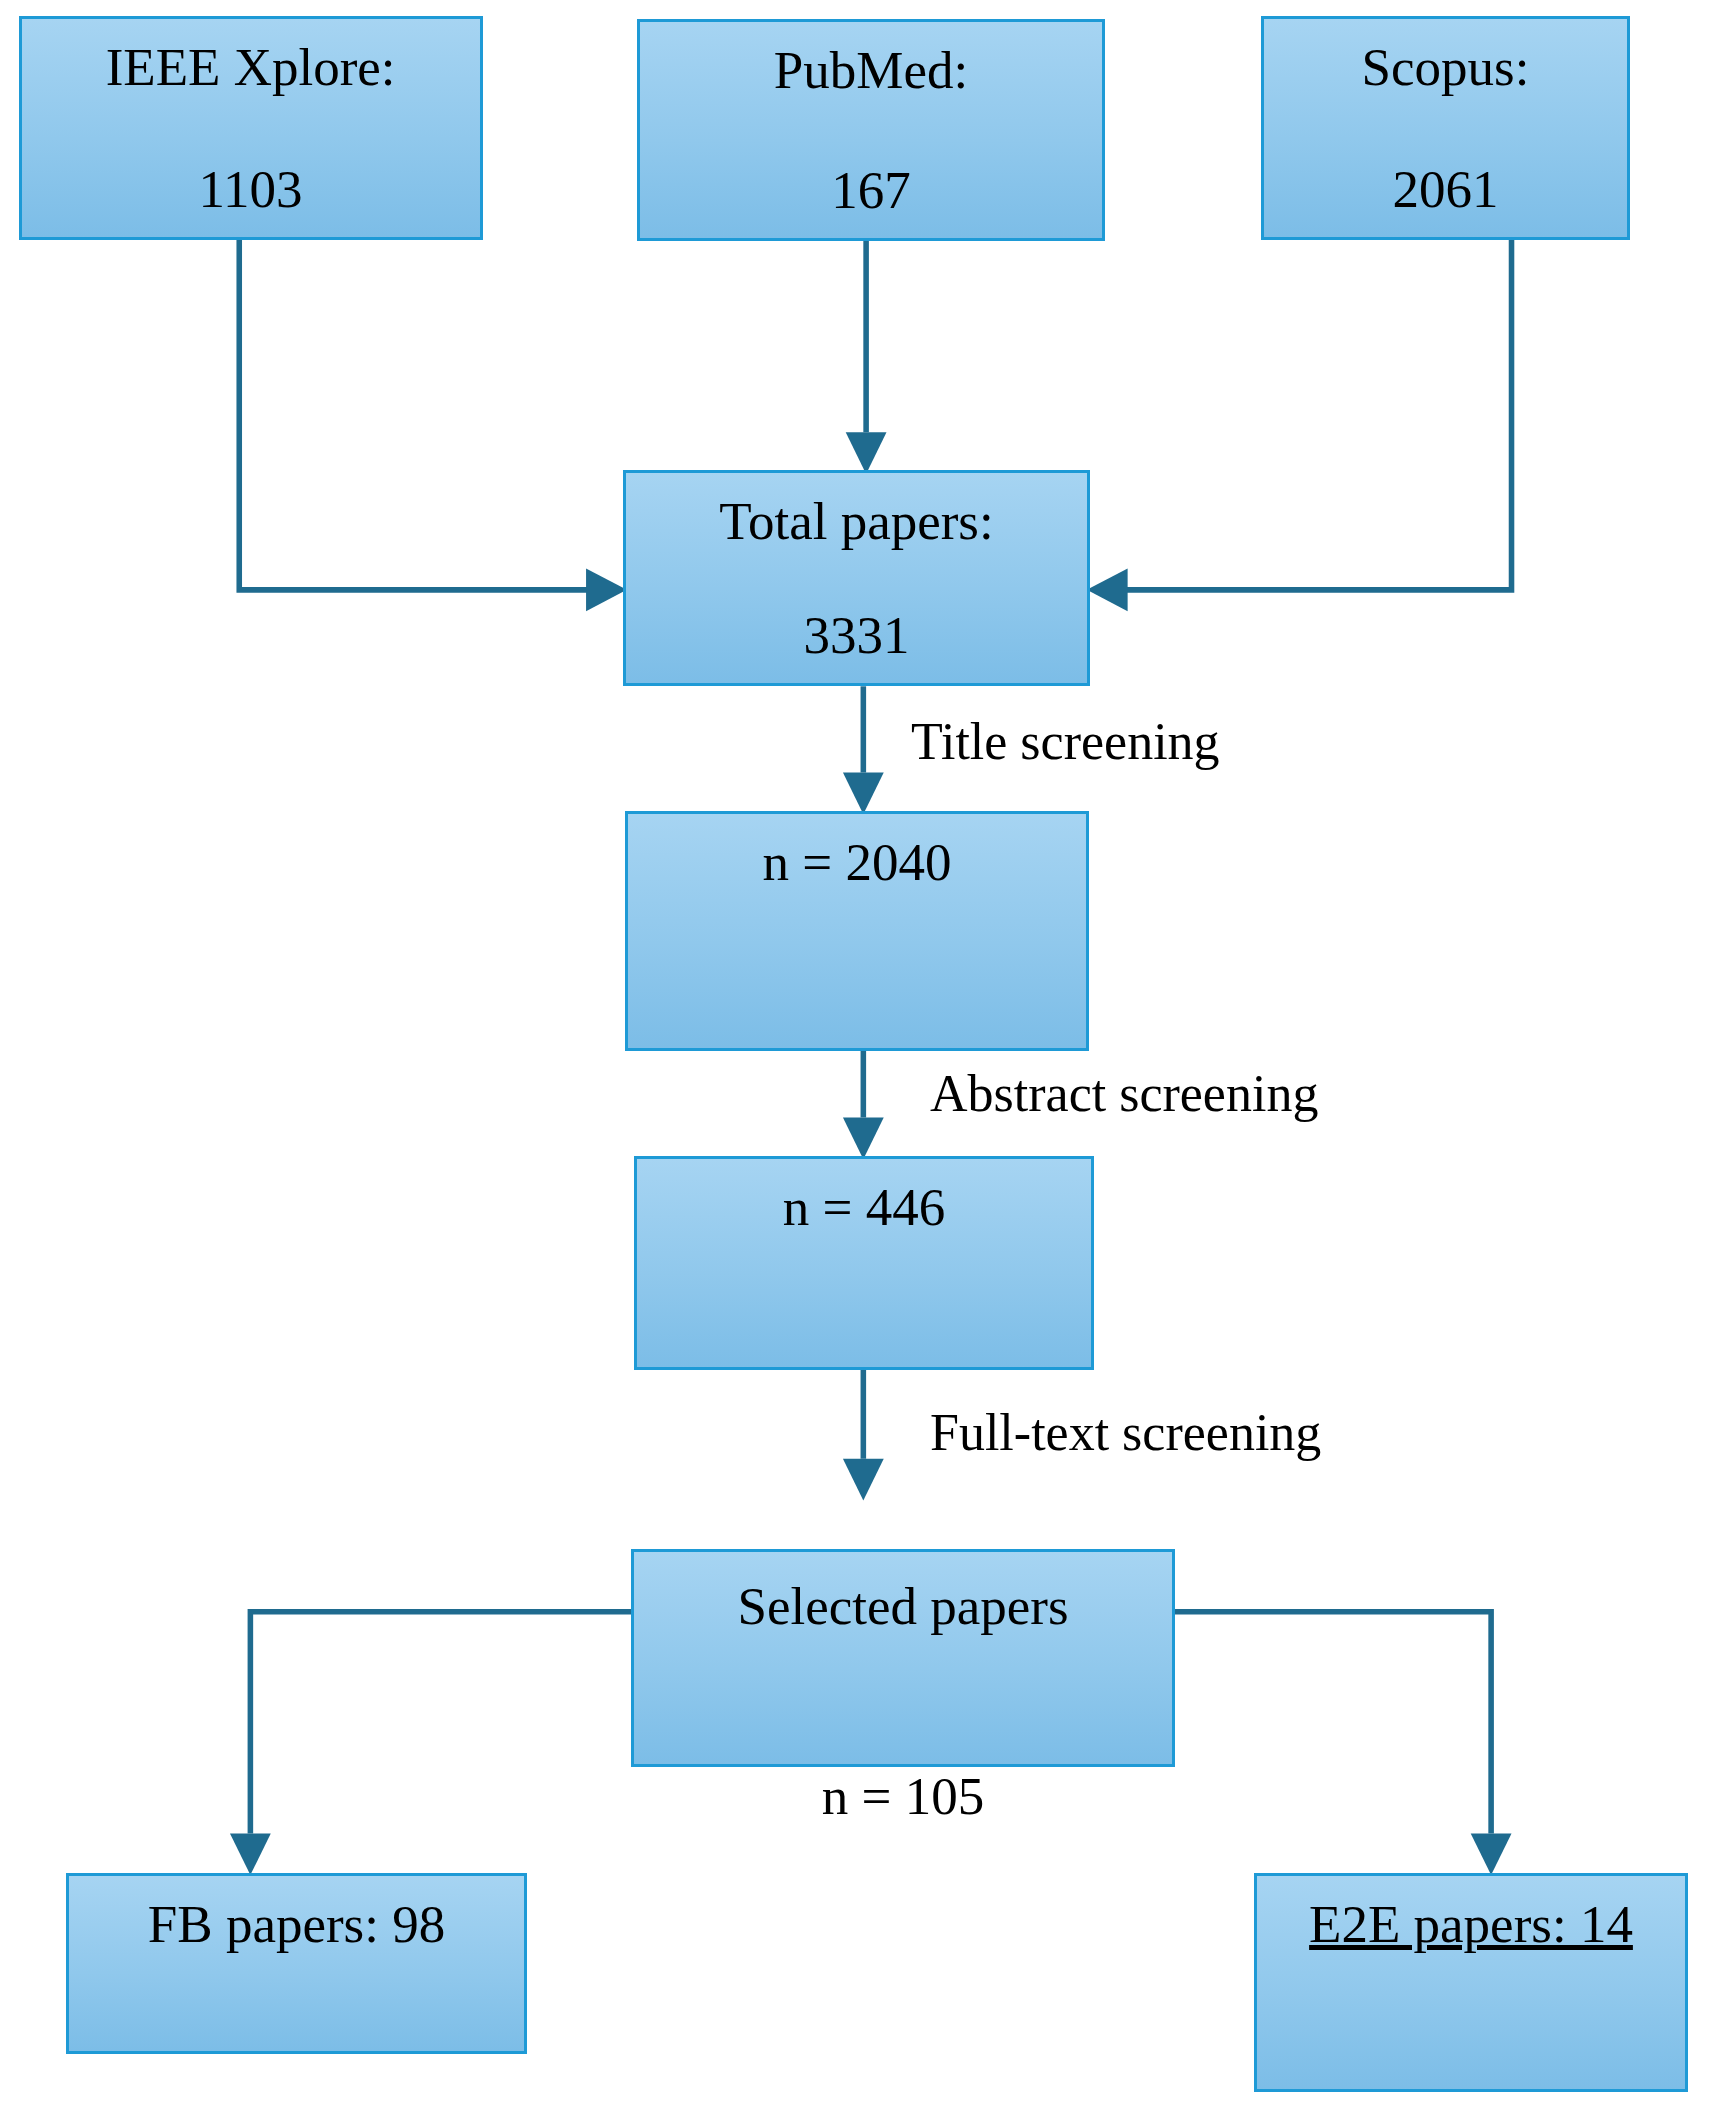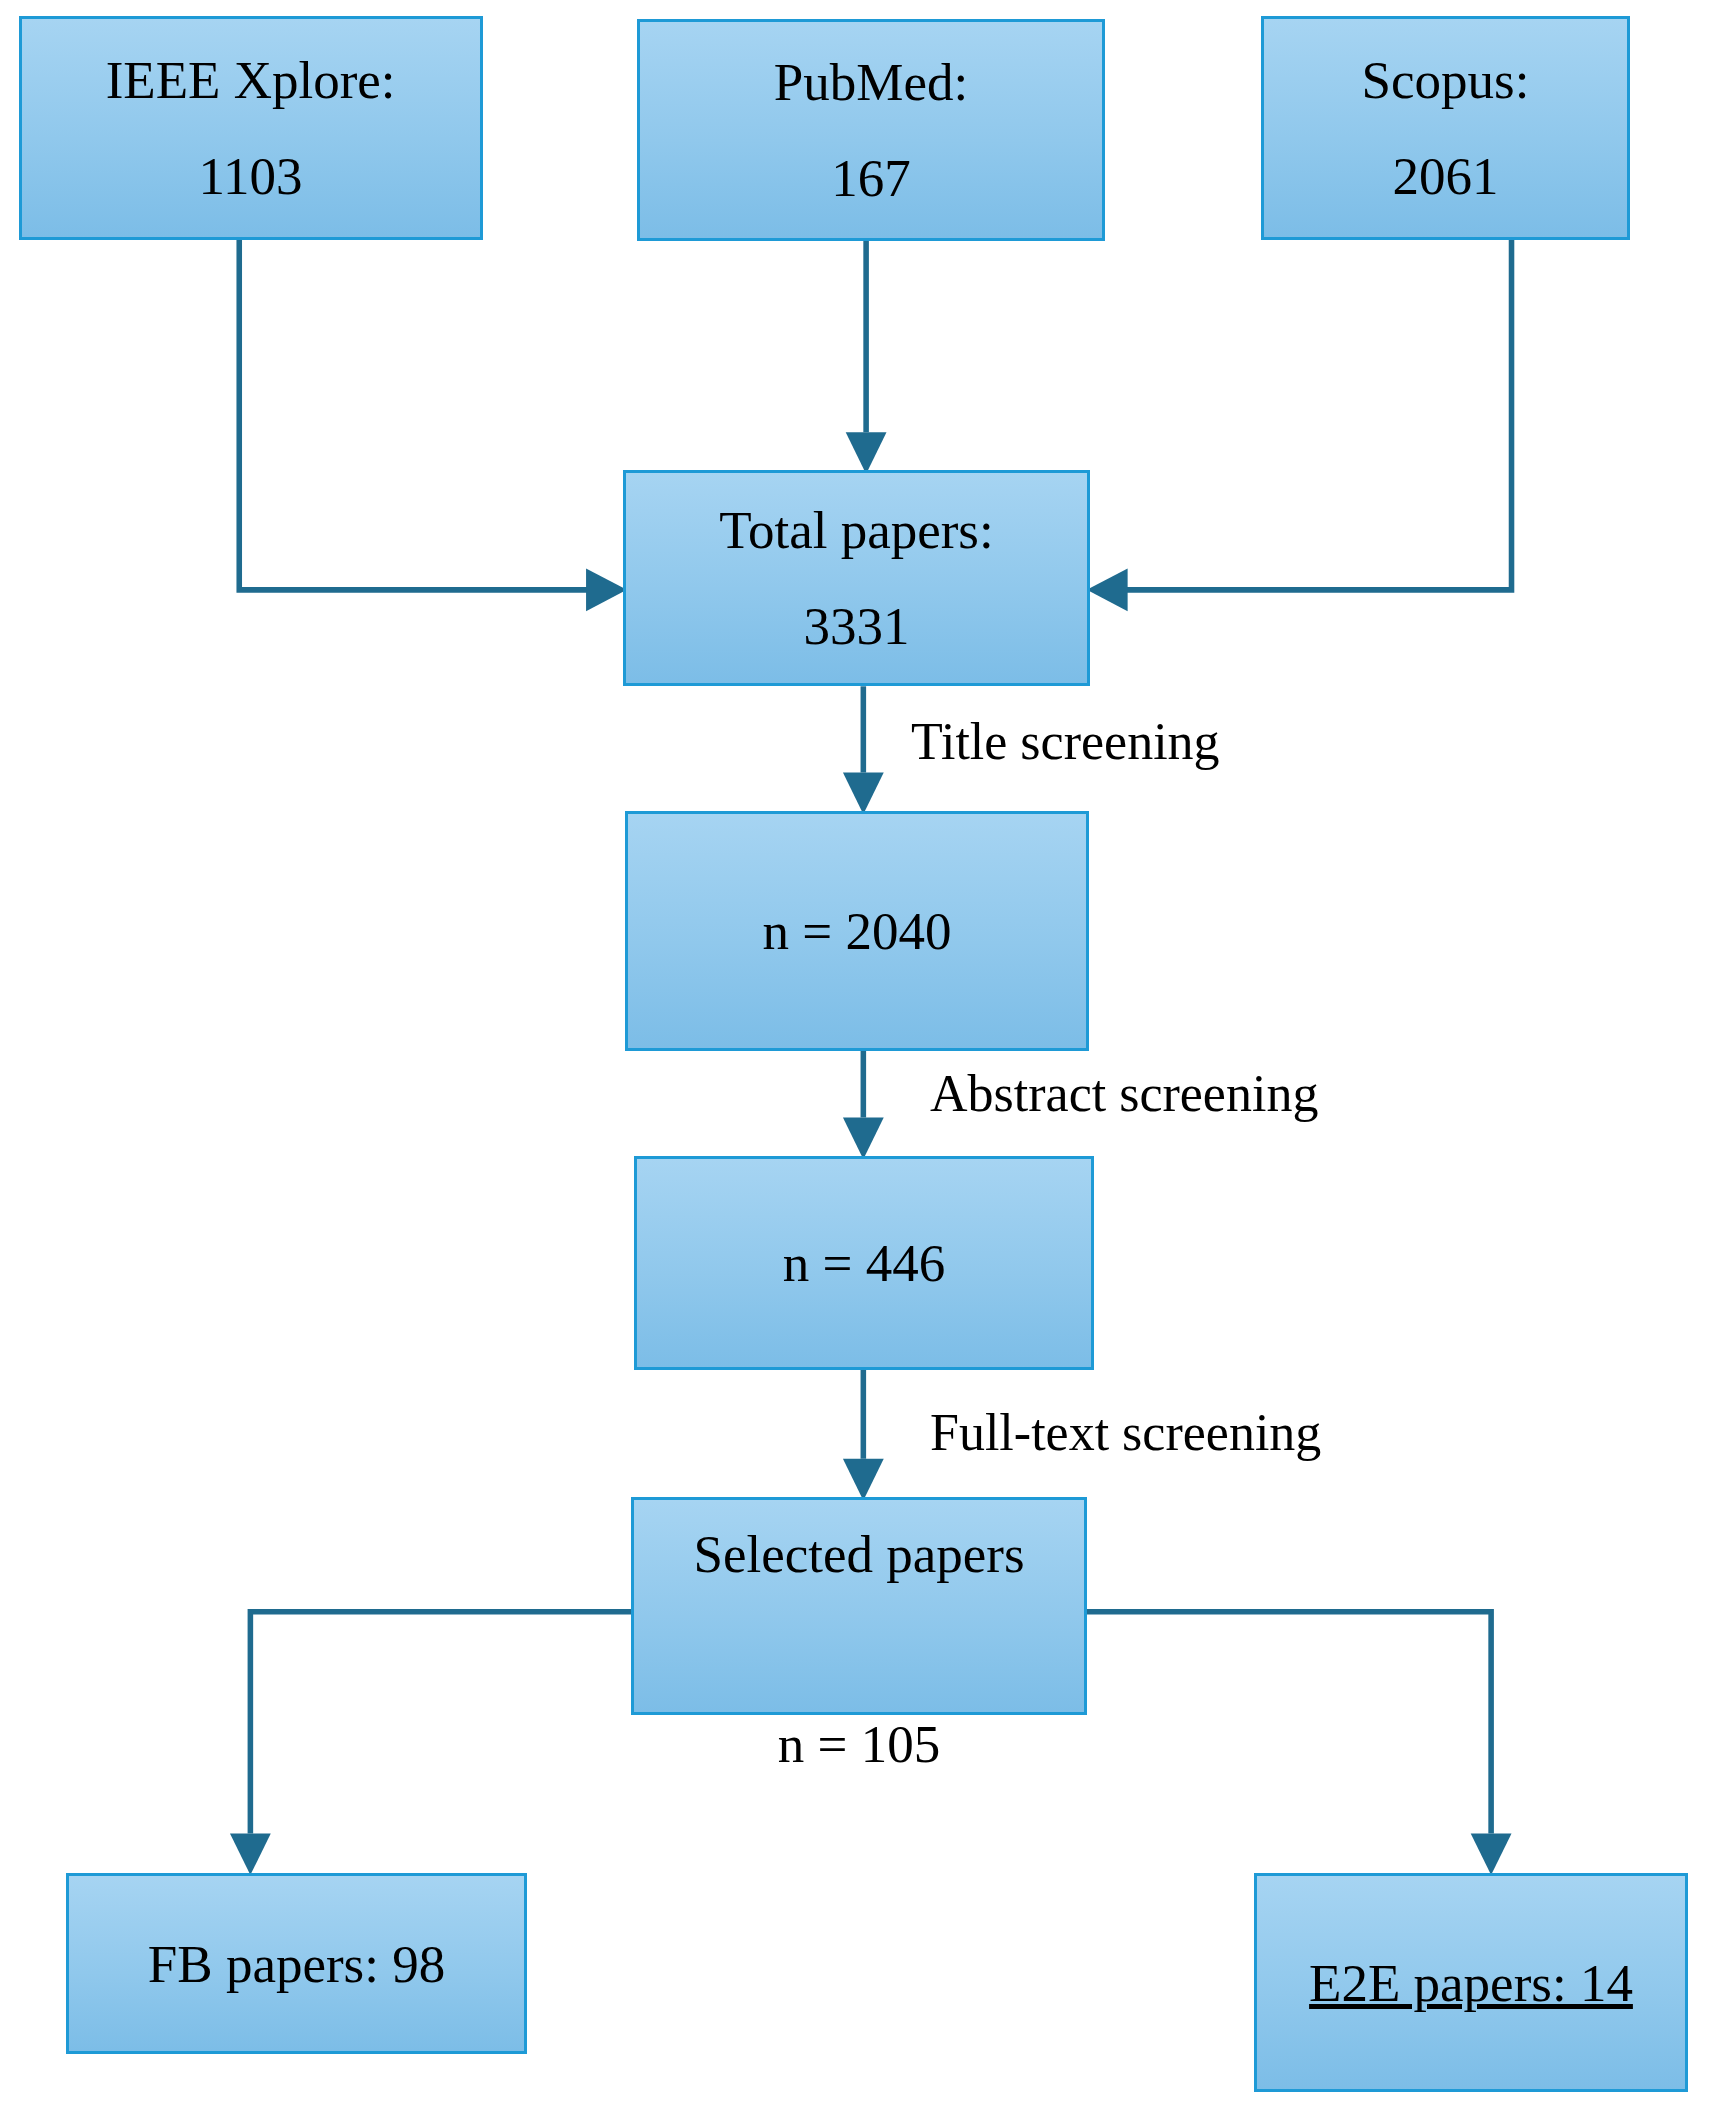--- a/index.html
+++ b/index.html
@@ -24,34 +24,34 @@
     height: 2120px;
   }
   .flow-box {
     position: absolute;
     box-sizing: border-box;
     border: 3.7px solid #1e9ad6;
     background: linear-gradient(to bottom, #a6d4f2 0%, #90c8ec 55%, #7cbde7 100%);
     display: flex;
     flex-direction: column;
     align-items: center;
-    justify-content: center;
+    justify-content: space-between;
     text-align: center;
     font-size: 53px;
     line-height: 96px;
     white-space: nowrap;
   }
   
   #box-ieee     { left: 18.6px;   top: 16px;   width: 464px; height: 224px; }
   #box-pubmed   { left: 637px;  top: 18.6px;   width: 468px; height: 222px; }
   #box-scopus   { left: 1261px; top: 16px;   width: 369px; height: 224px; }
   #box-total    { left: 623px;  top: 470px;  width: 467px; height: 216px; }
   #box-n2040    { left: 625px;  top: 811px;  width: 464px; height: 240px; }
   #box-n446     { left: 634px;  top: 1156px; width: 460px; height: 214px; }
-  #box-selected { left: 631px;  top: 1497px; width: 456px; height: 218px;
+  #box-selected { left: 631px;  top: 1549px; width: 544px; height: 218px;
                   justify-content: flex-start; padding-top: 5.6px; gap: 47px; }
   #box-fb       { left: 66px;   top: 1873px; width: 461px; height: 181px; }
   #box-e2e      { left: 1254px; top: 1873px; width: 434px; height: 219px; text-decoration: underline; }
 
   .box-line { display: block; }
   #box-selected .gap-line { height: 82px; }
 
   .edge-label {
     position: absolute;
     font-size: 52px;

